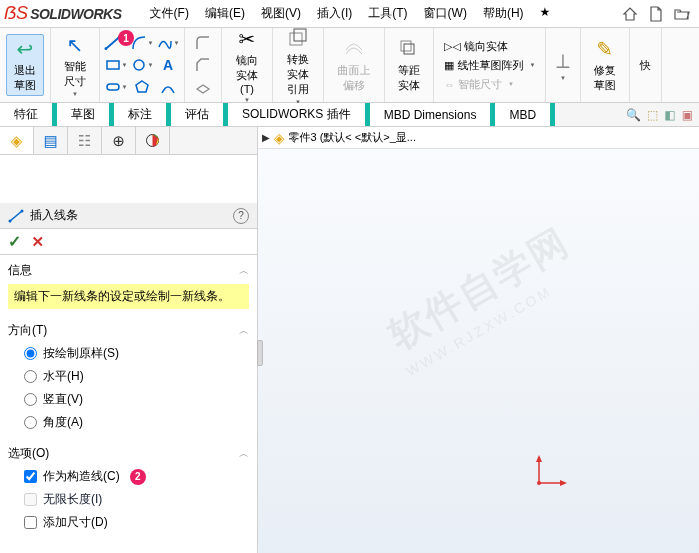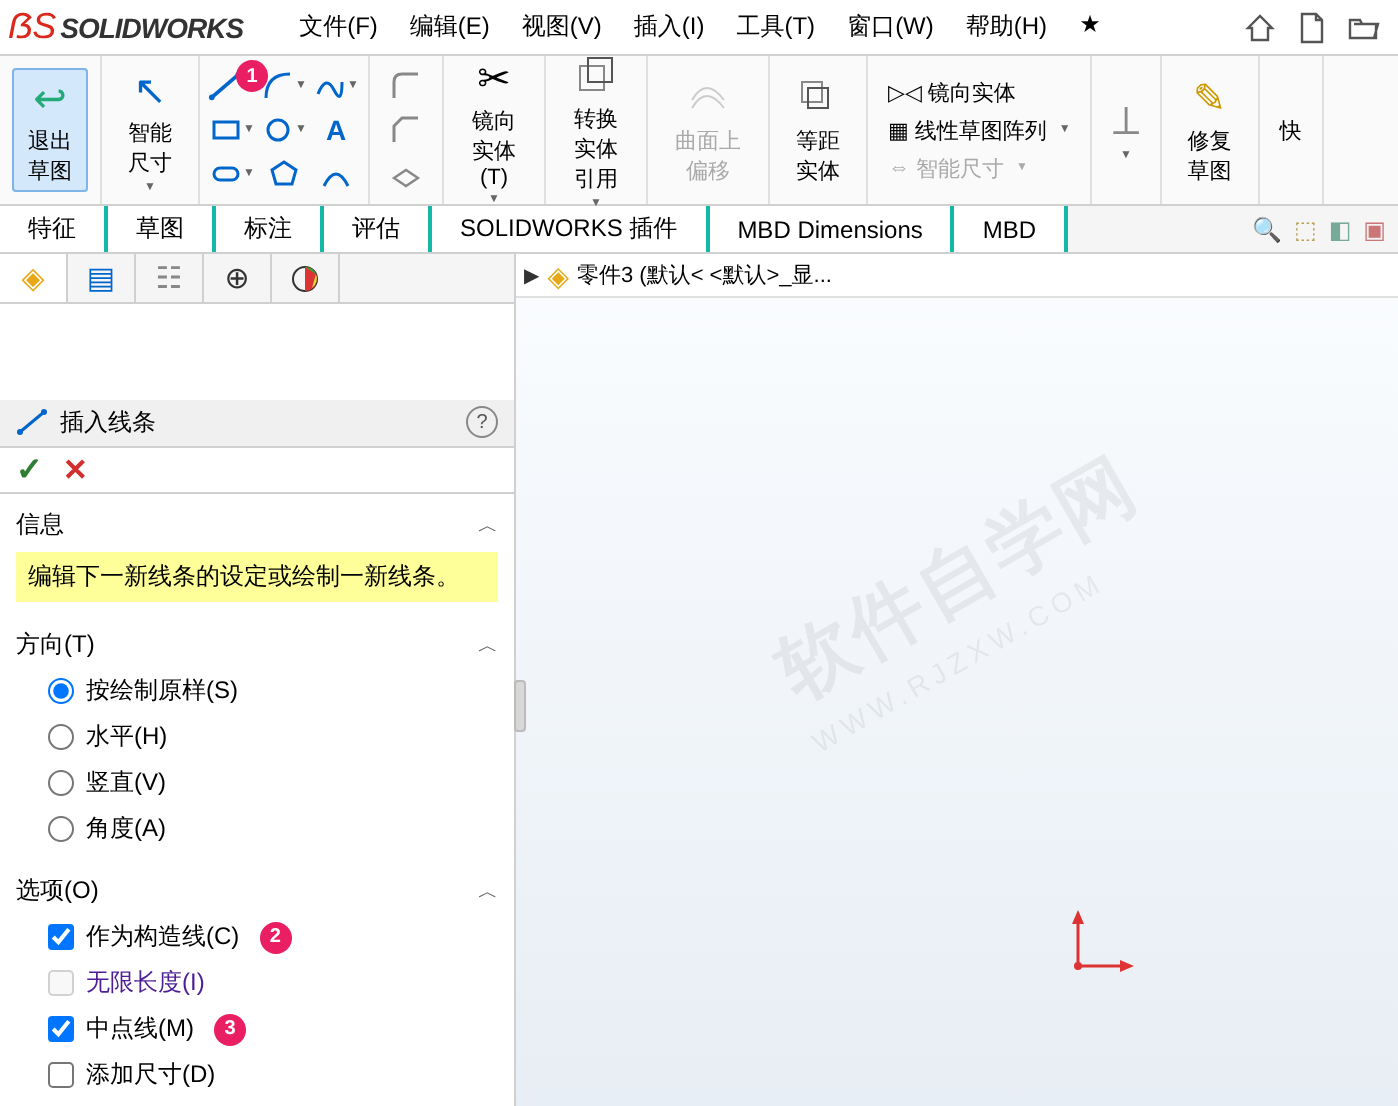--- a/index.html
+++ b/index.html
@@ -23,41 +23,41 @@
 .ribbon-row { display: flex; gap: 2px; align-items: center; }
 .ribbon-smbtn { width: 24px; height: 22px; display: flex; align-items: center; justify-content: center; font-size: 14px; cursor: pointer; position: relative; }
 .ribbon-smbtn .dd { font-size: 6px; color: #666; margin-left: 1px; }
 .exit-sketch { background: #d4e8fb; border: 1px solid #7eb4e8; border-radius: 2px; }
 .badge { position: absolute; width: 16px; height: 16px; border-radius: 50%; background: #e91e63; color: #fff; font-size: 10px; font-weight: bold; display: flex; align-items: center; justify-content: center; z-index: 10; }
 .ribbon-text-item { font-size: 11px; padding: 2px 4px; cursor: pointer; display:flex; align-items:center; gap:3px; }
 .disabled { color: #aaa; }
 
 
 .tabs { height: 24px; display: flex; border-bottom: 1px solid #d0d0d0; align-items: stretch; background: #f5f5f5; }
-.tab { padding: 4px 14px; border-right: 2px solid #14b8a6; cursor: pointer; display: flex; align-items: center; font-size: 12px; background:#fff; }
+.tab { padding: 4px 14px; border-right: 5px solid #14b8a6; cursor: pointer; display: flex; align-items: center; font-size: 12px; background:#fff; }
 .tab-tools { margin-left: auto; display: flex; gap: 6px; align-items: center; padding-right: 6px; }
 
 
 .main { display: flex; height: calc(553px - 28px - 75px - 24px); }
 .panel { width: 258px; border-right: 1px solid #d0d0d0; display: flex; flex-direction: column; overflow: hidden; }
 .panel-tabs { height: 28px; display: flex; border-bottom: 1px solid #d0d0d0; background: #f5f5f5; }
 .panel-tab { width: 34px; border-right: 1px solid #d0d0d0; display: flex; align-items: center; justify-content: center; cursor: pointer; font-size: 15px; }
 .panel-tab.active { background: #fff; }
 .cmd-title { height: 26px; display: flex; align-items: center; padding: 0 8px; border-bottom: 1px solid #d0d0d0; gap: 6px; background:#f0f0f0;margin-top:48px; }
 .cmd-title .help { margin-left: auto; width: 16px; height:16px; border:1px solid #888; border-radius:50%; display:flex;align-items:center;justify-content:center;font-size:10px;color:#555; cursor:pointer; }
 .cmd-actions { height: 26px; display: flex; align-items: center; gap: 10px; padding: 0 8px; border-bottom: 1px solid #d0d0d0; }
 .ok-btn { color: #2e7d32; font-size: 16px; cursor: pointer; font-weight:bold; }
 .cancel-btn { color: #d32f2f; font-size: 15px; cursor: pointer; font-weight:bold; }
 .section { padding: 4px 8px; }
 .section-head { display: flex; align-items: center; font-weight: normal; padding: 3px 0; cursor: pointer; font-size:12px; }
 .section-head .chev { margin-left: auto; color: #666; font-size: 10px; }
 .info-msg { background: #ffff99; padding: 4px 6px; margin: 2px 0; font-size: 12px; }
 .option-row { display: flex; align-items: center; gap: 6px; padding: 3px 0 3px 16px; font-size: 12px; }
 .option-row input { margin: 0; }
-.option-row.disabled label { color: #4c1d95; }
+.option-row.disabled label { color: #0f172a; }
 
 
 .viewport { flex: 1; position: relative; background: linear-gradient(to bottom, #fafcfe, #e8eef5); }
 .vp-header { height: 22px; border-bottom: 1px solid #e0e0e0; display: flex; align-items: center; gap: 4px; padding: 0 4px; background: #fff; font-size: 11px; }
 .vp-expand { font-size: 10px; color: #333; cursor: pointer; }
 .vp-part-icon { color: #e6a817; font-size: 14px; }
 .watermark { position: absolute; top: 38%; left: 50%; transform: translate(-50%, -50%) rotate(-30deg); font-size: 38px; color: rgba(0,0,0,0.06); font-weight: bold; white-space: nowrap; pointer-events: none; letter-spacing: 2px; }
 .watermark-sub { position: absolute; top: 48%; left: 50%; transform: translate(-50%, -50%) rotate(-30deg); font-size: 14px; color: rgba(0,0,0,0.06); pointer-events: none; letter-spacing:3px; }
 .triad { position: absolute; bottom: 60px; right: 130px; }
 .splitter-grip { position: absolute; left: -1px; top: 50%; width: 6px; height: 26px; background: #d8d8d8; border: 1px solid #bbb; border-radius: 2px; }
@@ -370,25 +370,20 @@
       </div>
       <div class="option-row" style="position:relative;">
         <input type="checkbox" checked="" style="">
         <label>作为构造线(C)</label>
         <span class="badge" style="position:static;margin-left:4px;">2</span>
       </div>
       <div class="option-row disabled">
         <input type="checkbox" disabled="" style="">
         <label>无限长度(I)</label>
       </div>
-      <div class="option-row" style="position:relative;">
-        <input type="checkbox" checked="" style="">
-        <label>中点线(M)</label>
-        <span class="badge" style="position:static;margin-left:4px;">3</span>
-      </div>
       <div class="option-row">
         <input type="checkbox" style="">
         <label>添加尺寸(D)</label>
       </div>
     </div>
   </div>
 
   <div class="viewport">
     <div class="vp-header">
       <span class="vp-expand">▶</span>

